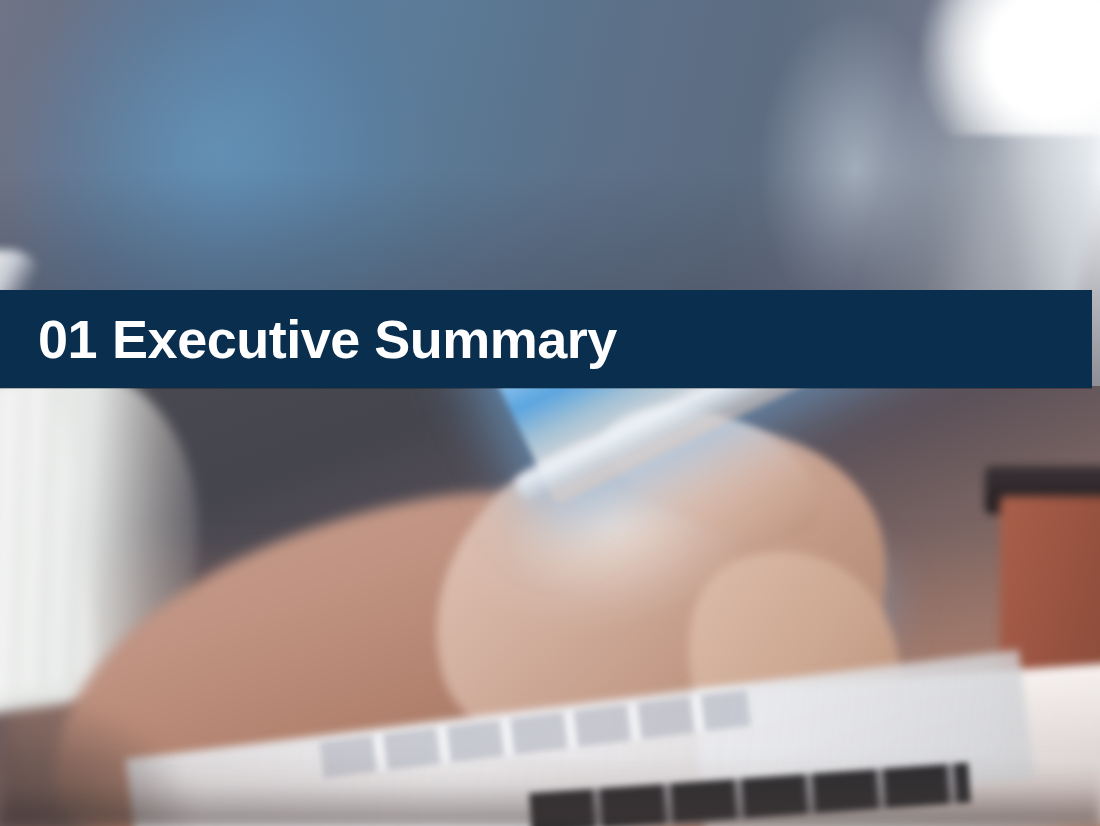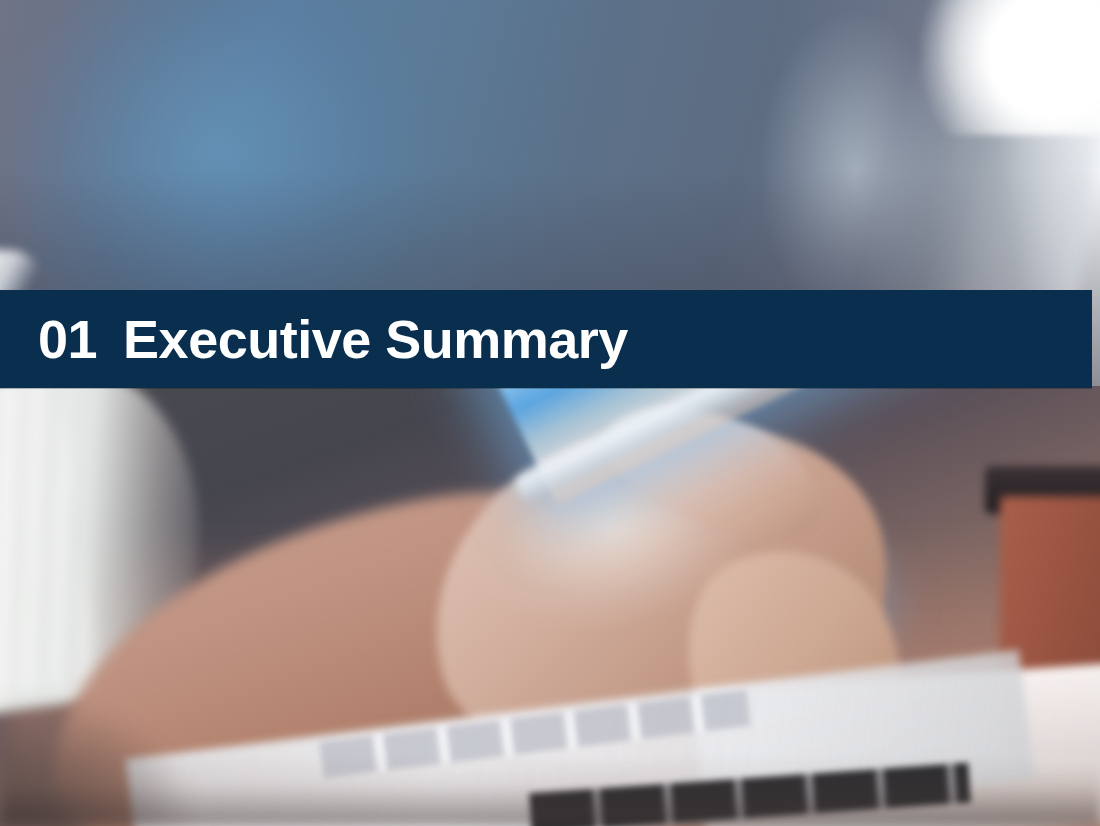--- a/index.html
+++ b/index.html
@@ -283,21 +283,21 @@
     font-weight: bold;
     letter-spacing: -0.5px;
     line-height: 1;
   }
   .slide-title {
     color: #ffffff;
     font-size: 54px;
     font-weight: bold;
     letter-spacing: -0.5px;
     line-height: 1;
-    margin-left: 26px;
+    margin-left: 15px;
   }
 </style>
 </head>
 <body>
 
 <div id="slide">
 
   <div class="photo">
 
     <div class="bg-top"></div>

